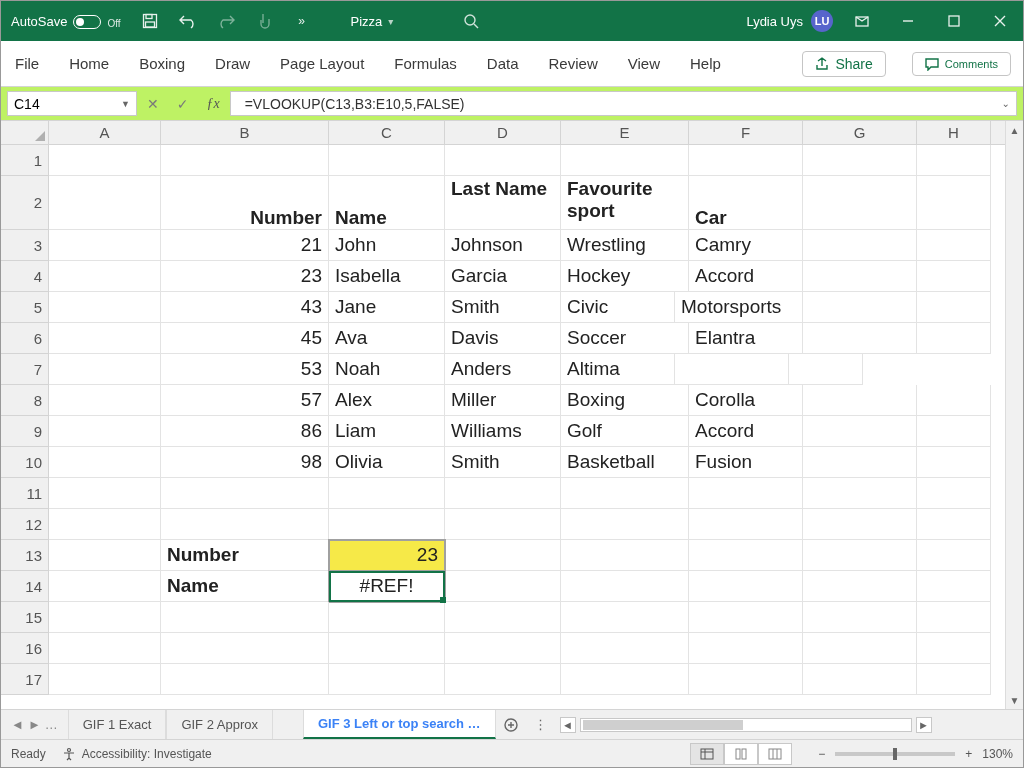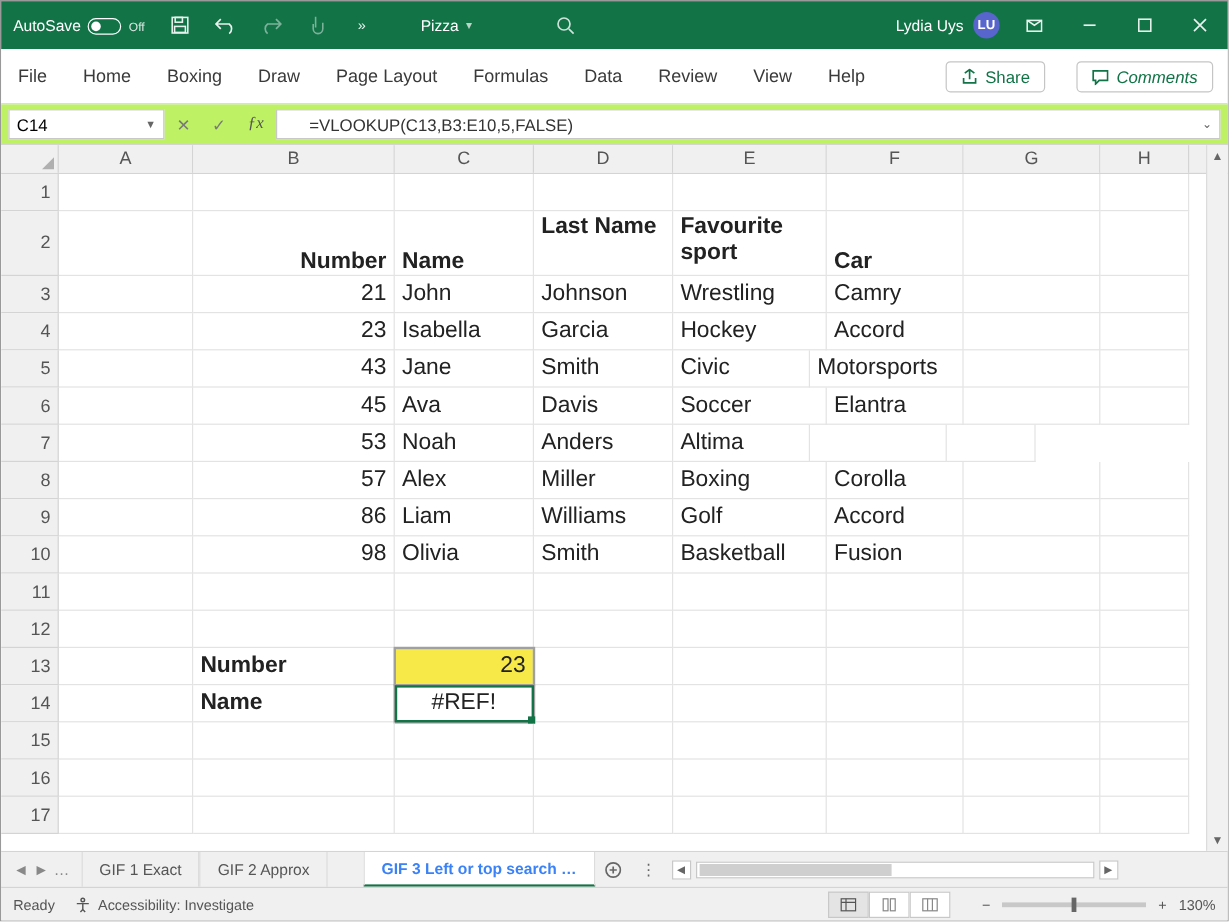--- a/index.html
+++ b/index.html
@@ -21,29 +21,29 @@
   .avatar { width:22px; height:22px; border-radius:50%; background:#5765cc; color:#fff; font-size:11px; display:flex; align-items:center; justify-content:center; font-weight:600;}
   .winbtns { display:flex; }
   .winbtn { width:46px; height:40px; display:flex; align-items:center; justify-content:center; opacity:.9; }
   .winbtn svg { stroke:#fff; }
 
   
   .ribbon { height:46px; background:#fff; border-bottom:1px solid #d4d4d4; display:flex; align-items:center; padding:0 12px; gap:26px; font-size:15px; color:#3a3a3a; }
   .ribbon .tab { padding:4px 2px; cursor:pointer; }
   .ribbon .spacer { flex:1; }
   .ribbon .share { border:1px solid #c5c5c5; border-radius:4px; padding:4px 12px; display:flex; align-items:center; gap:6px; color:#127347; font-size:14px;}
-  .ribbon .comments { border:1px solid #c5c5c5; border-radius:4px; padding:4px 12px; display:flex; align-items:center; gap:6px; color:#127347; font-size:14px;font-style:italic;}
+  .ribbon .comments { border:1px solid #c5c5c5; border-radius:4px; padding:4px 12px; display:flex; align-items:center; gap:6px; color:#127347; font-size:11px;}
 
   
   .fxrow { height:34px; background:#bef264; border-bottom:1px solid #d4d4d4; display:flex; align-items:stretch; font-size:14px; }
   .namebox { width:130px; border:1px solid #c8c8c8; margin:4px 0 4px 6px; background:#fff; display:flex; align-items:center; padding:0 6px; justify-content:space-between; }
   .namebox .dd { font-size:9px; color:#666; }
   .fxbtns { display:flex; align-items:center; gap:18px; padding:0 10px; color:#7a7a7a;}
   .fxbtns .fx { font-style:italic; font-family: "Times New Roman", serif; color:#555; }
-  .fxinput { flex:1; border:1px solid #c8c8c8; margin:4px 6px 4px 0; background:#fff; display:flex; align-items:center; padding:0 27px; color:#333; position:relative;}
+  .fxinput { flex:1; border:1px solid #c8c8c8; margin:4px 6px 4px 0; background:#fff; display:flex; align-items:center; padding:0 14px; color:#333; position:relative;}
   .fxinput .chev2 { position:absolute; right:6px; font-size:10px; color:#666; }
 
   
   .gridwrap { flex:1; display:flex; flex-direction:column; background:#fff; position:relative; min-height:0;}
   .ghead { display:flex; height:24px; background:#f0f0f0; border-bottom:1px solid #d4d4d4; }
   .corner { width:48px; background:#f0f0f0; border-right:1px solid #d4d4d4; position:relative;}
   .corner::after{ content:""; position:absolute; right:3px; bottom:3px; width:0;height:0;border-style:solid;border-width:0 0 10px 10px;border-color:transparent transparent #b0b0b0 transparent;}
   .colh { border-right:1px solid #d4d4d4; display:flex; align-items:center; justify-content:center; font-size:15px; color:#555; background:#f0f0f0;}
   .gbody { flex:1; overflow:hidden; display:flex; }
   .rowhs { width:48px; display:flex; flex-direction:column; }

